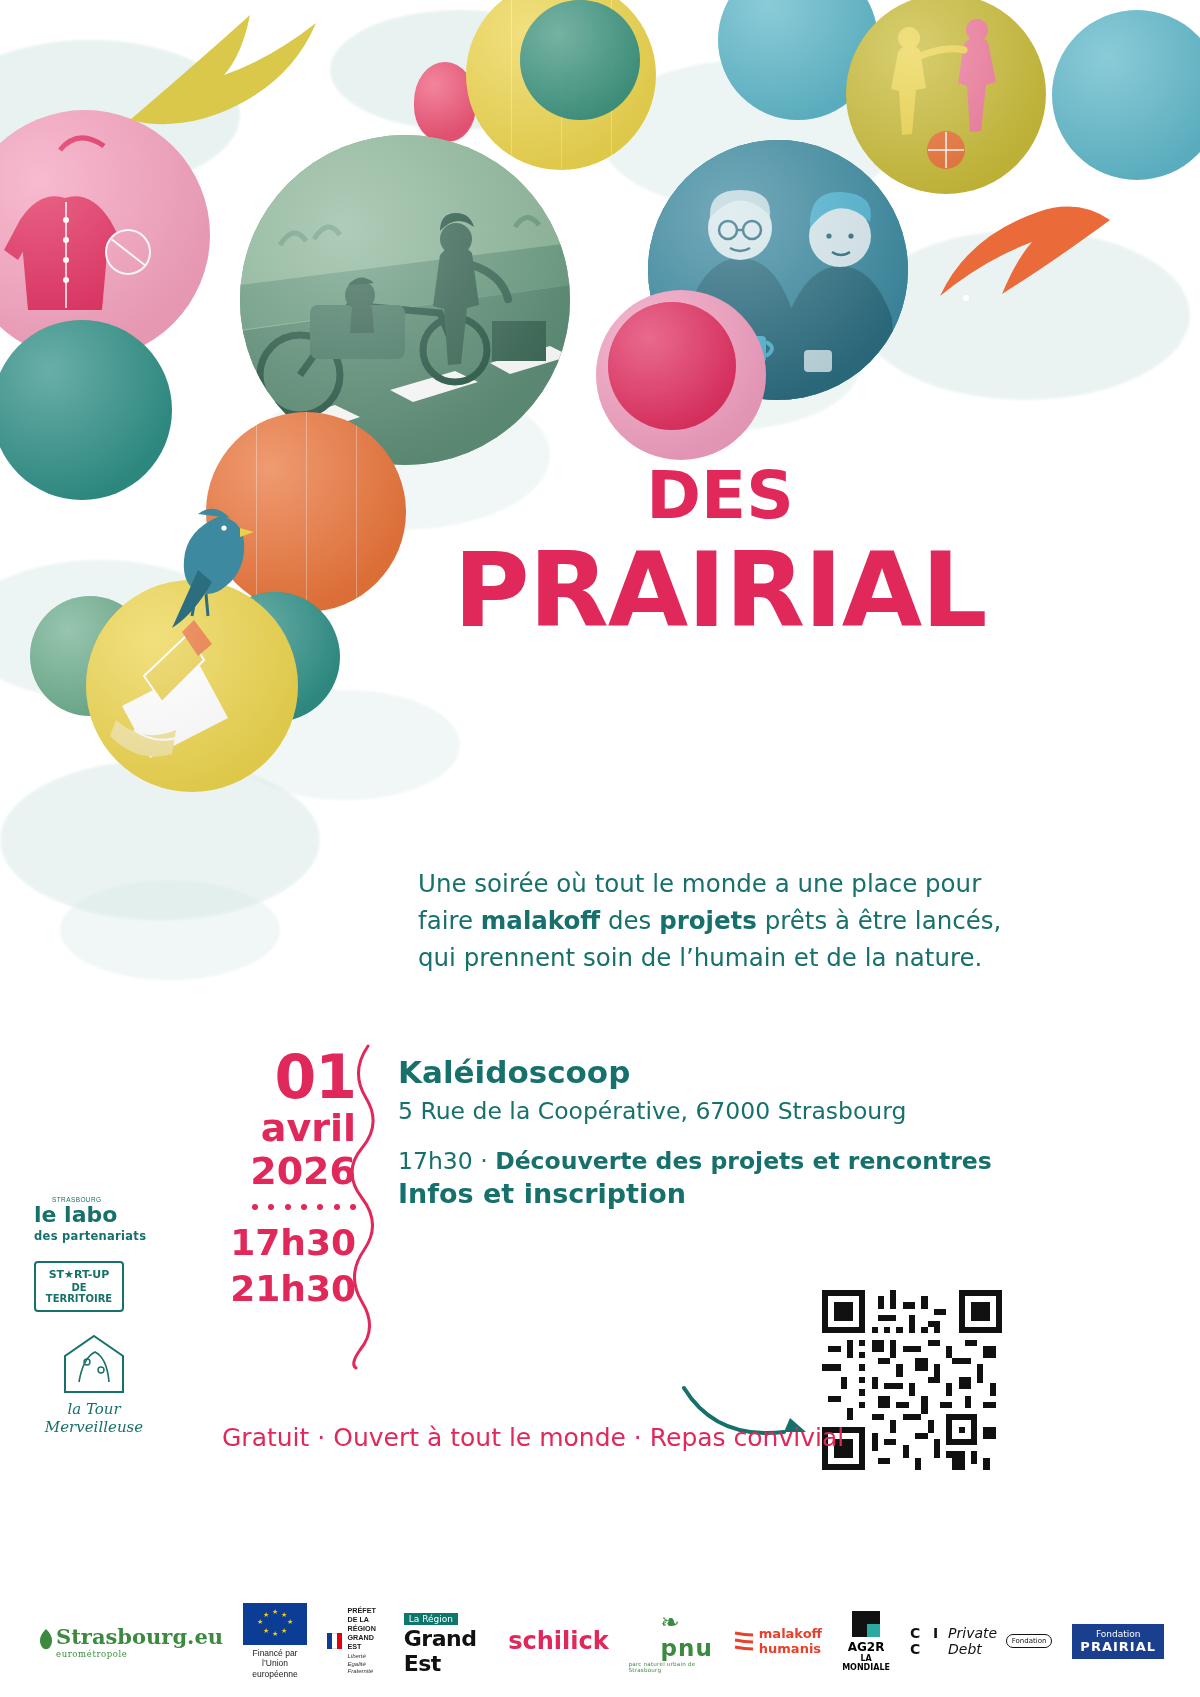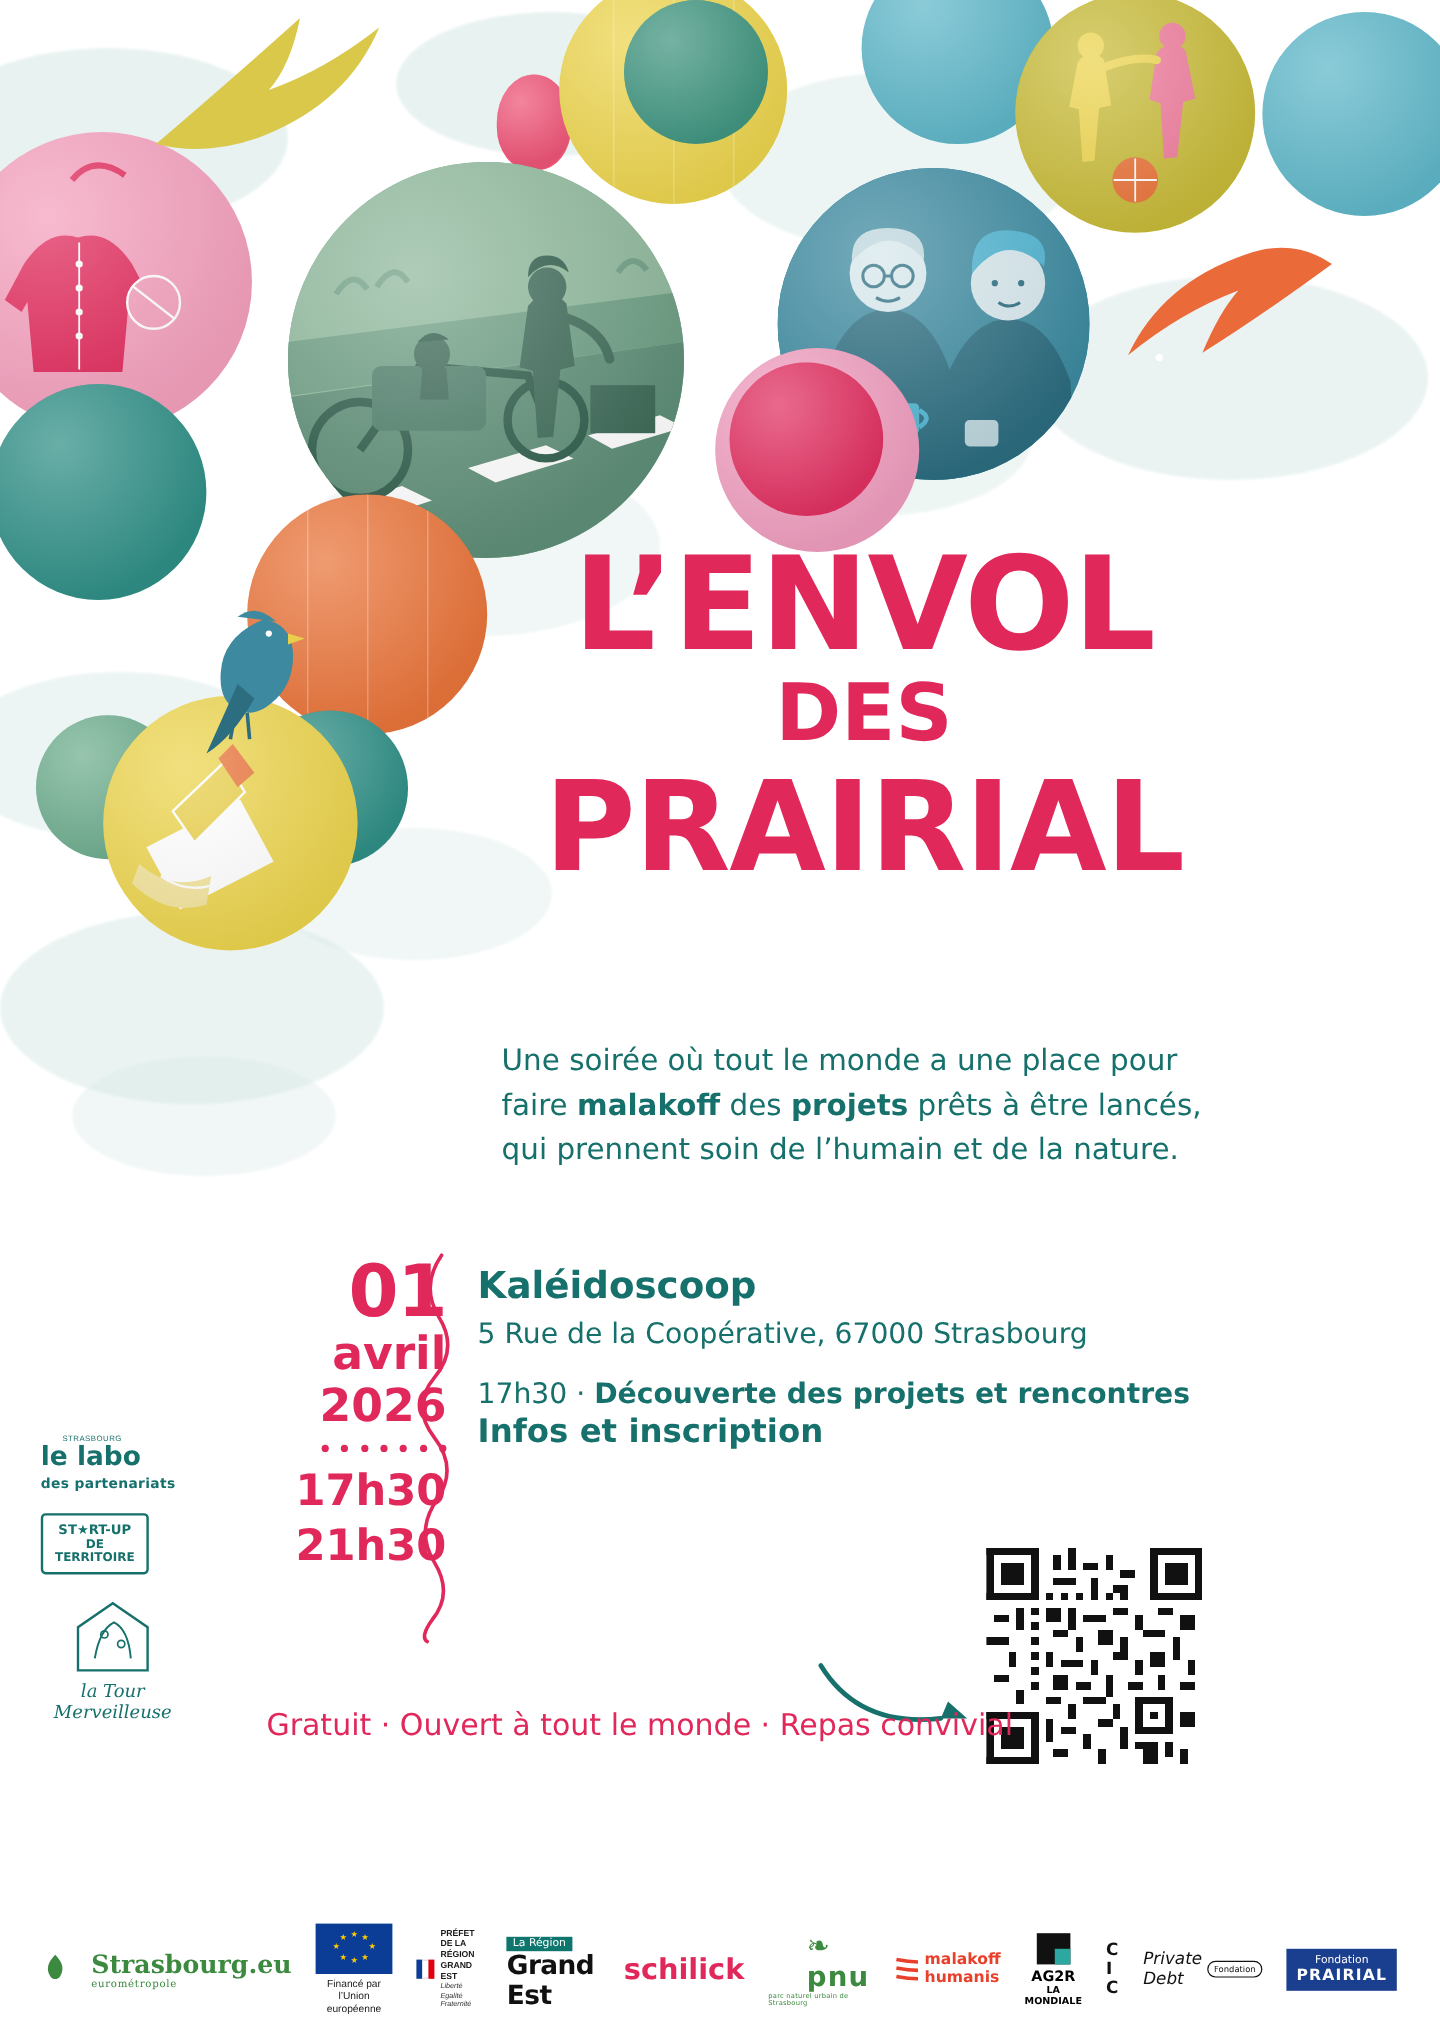--- a/index.html
+++ b/index.html
@@ -91,21 +91,21 @@
     color: #16706b;
     font-size: 24.5px;
     line-height: 1.52;
     font-family: "DejaVu Sans", sans-serif;
   }
   .subtitle b { font-weight: bold; }
 
   
   .date-block {
     position: absolute;
-    left: 212px; top: 1047px;
+    left: 196px; top: 1047px;
     width: 160px;
     text-align: right;
     color: #e0285a;
     font-family: "DejaVu Sans", sans-serif;
     font-weight: bold;
   }
   .d-day { font-size: 60px; line-height: 1.0; letter-spacing: -1px;}
   .d-month { font-size: 38px; line-height: 1.12; }
   .d-year { font-size: 38px; line-height: 1.12; }
   .dots {
@@ -417,21 +417,20 @@
       <path d="M68 28 q22 4 24 26 q2 28 -18 44 q-14 12 -28 6 q-16 -8 -14 -32 q2 -30 36 -44z" fill="#3d8aa0"></path>
       <path d="M78 30 q-16 -16 -32 -4" fill="#3d8aa0"></path>
       <path d="M46 82 q-16 36 -26 58 q22 -14 40 -46z" fill="#2c6d80"></path>
       <circle cx="72" cy="40" r="2.6" fill="#fff"></circle>
       <path d="M88 40 l14 4 l-14 5z" fill="#e9cf4a"></path>
       <path d="M54 106 l2 22 M44 106 l-4 22" stroke="#2c6d80" stroke-width="3"></path>
     </svg>
   </div>
 
   <div class="title-block">
-    <div class="t-envol">L’ENVOL</div>
     <div class="t-des">DES</div>
     <div class="t-solutions">PRAIRIAL</div>
   </div>
 
   <p class="subtitle">
     <span>Une soirée où tout le monde a une place pour faire </span><b>malakoff</b><span> des </span><b>projets</b><span> prêts à être lancés, qui prennent soin de l’humain et de la nature.</span>
   </p>
 
   <div class="date-block">
     <div class="d-day">01</div>
@@ -602,21 +601,21 @@
     </div>
   </div>
   <div class="org-sm">STRASBOURG</div>
 
   <div class="footer">
 
     <div class="fl">
       <svg width="20" height="28" viewBox="0 0 20 28">
         <path d="M10 2 C4 8 2 14 6 20 C8 23 12 23 14 20 C18 14 16 8 10 2z" fill="#3c8a3f"></path>
       </svg>
-      <div class="fl-strasbourg" style="margin-left:20px">
+      <div class="fl-strasbourg" style="margin-left:0">
         <div class="a">Strasbourg.eu</div>
         <div class="b">eurométropole</div>
       </div>
     </div>
 
     <div class="fl" style="flex-direction:column">
       <div class="eu-flag">
         <span class="eu-star" style="left:29px;top:5px">★</span>
         <span class="eu-star" style="left:38px;top:8px">★</span>
         <span class="eu-star" style="left:44px;top:15px">★</span>

